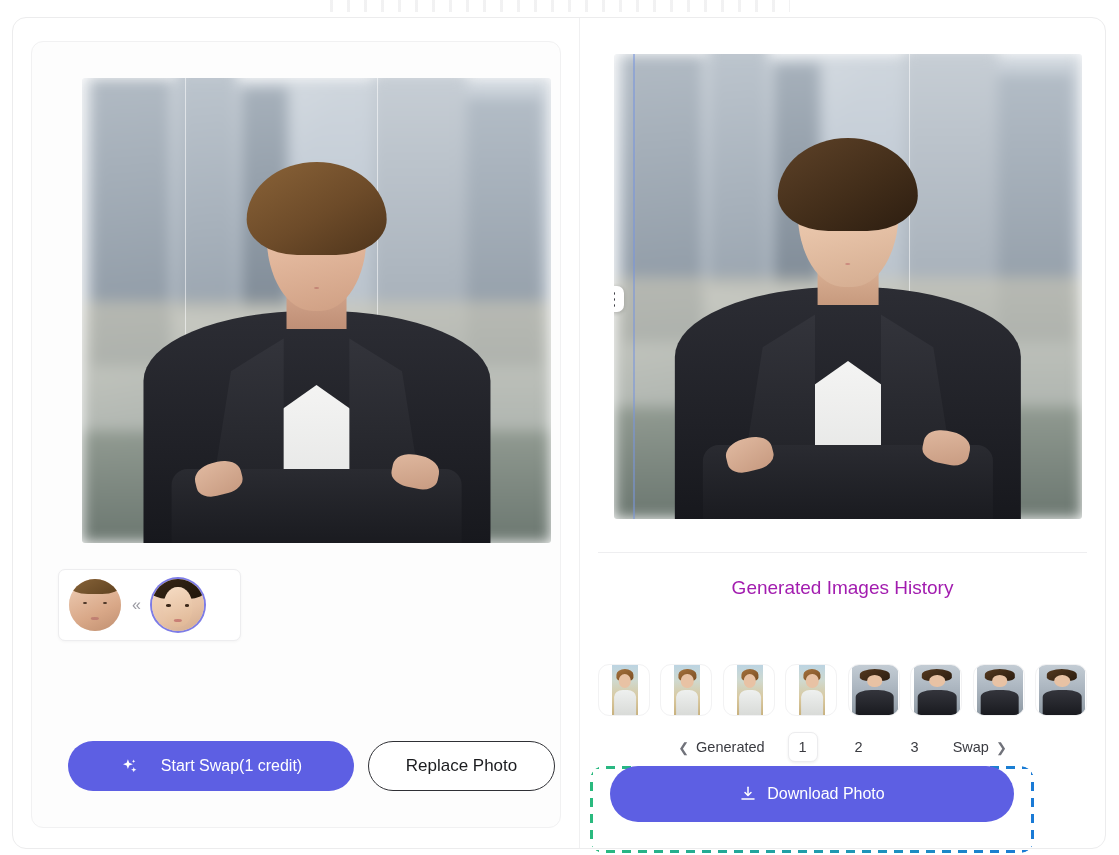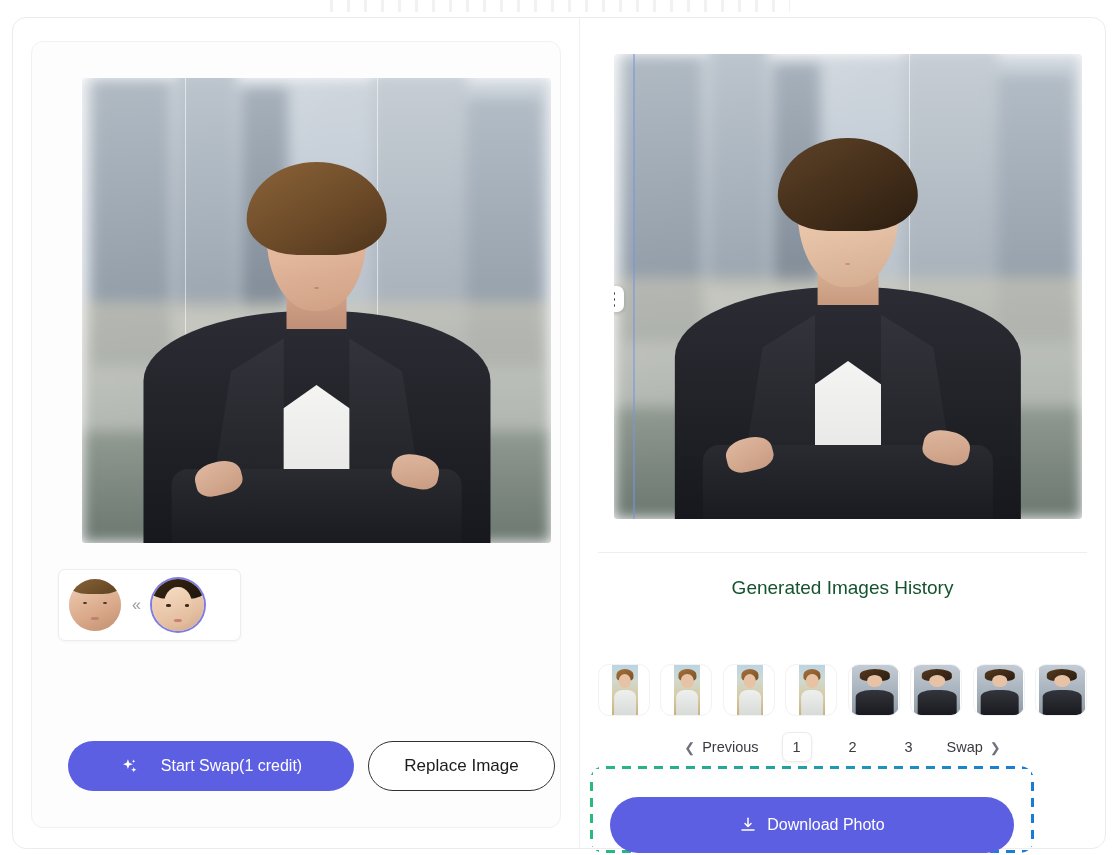--- a/index.html
+++ b/index.html
@@ -196,21 +196,21 @@
     border:1px solid #2f3035;
   }
 
   
   .rp-divider {
     position:absolute; left: 18px; right: 18px; top: 534px;
     height:1px; background:#eeeef0;
   }
   .hist-title {
     position:absolute; left:0; right:0; top: 559px;
-    text-align:center; font-size: 19px; color:#14532d; font-weight: 400;
+    text-align:center; font-size: 19px; color:#a21caf; font-weight: 400;
   }
   .hist-desc {
     position:absolute; left: 18px; right: 18px; top: 594px;
     text-align:center; font-size: 13.5px; color:#3b3c42; line-height: 21px;
   }
   .thumbs {
     position:absolute; left: 18px; right: 18px; top: 646px;
     display:flex; justify-content:space-between; gap:0;
   }
   .thumb {
@@ -259,21 +259,21 @@
       linear-gradient(90deg, #2aba7e 0%, #22a79a 34%, #1d92be 66%, #1a7ad6 100%);
     -webkit-mask:
       repeating-linear-gradient(90deg,#000 0 9px,transparent 9px 16px) top/100% 3px no-repeat,
       repeating-linear-gradient(90deg,#000 0 9px,transparent 9px 16px) bottom/100% 3px no-repeat,
       repeating-linear-gradient(180deg,#000 0 9px,transparent 9px 16px) left/3px 100% no-repeat,
       repeating-linear-gradient(180deg,#000 0 9px,transparent 9px 16px) right/3px 100% no-repeat;
   }
   .dl-box {
     position:absolute; left: 10px; top: 748px;
     width: 444px; height: 87px;
-    display:flex; align-items:flex-end; justify-content:center;
+    display:flex; align-items:flex-start; justify-content:center;
   }
   .btn-download {
     width: 404px; height: 56px; border-radius: 28px;
     background:#5d5fe3; color:#ffffff; font-size: 16px; gap: 10px;
     display:flex; align-items:center; justify-content:center;
     border:none; cursor:pointer; font-family:"Liberation Sans", sans-serif;
   }
 </style>
 </head>
 <body>
@@ -348,21 +348,21 @@
         <button class="btn btn-primary">
           <span style="display:flex">
             <svg width="19" height="19" viewBox="0 0 24 24" fill="#ffffff">
               <path d="M10 2.8 11.6 7.4 16.2 9 11.6 10.6 10 15.2 8.4 10.6 3.8 9 8.4 7.4z"></path>
               <path d="M17.4 12.6 18.3 15.1 20.8 16 18.3 16.9 17.4 19.4 16.5 16.9 14 16 16.5 15.1z"></path>
               <path d="M17.2 3.2 17.8 4.8 19.4 5.4 17.8 6 17.2 7.6 16.6 6 15 5.4 16.6 4.8z"></path>
             </svg>
           </span>
           <span>Start Swap(1 credit)</span>
         </button>
-        <button class="btn btn-outline">Replace Image</button>
+        <button class="btn btn-outline">Replace Photo</button>
       </div>
 
     </div>
   </div>
 
   <div class="right-pane">
 
     <div class="res-image" title="Swapped result portrait of woman in dark blazer in front of city skyline">
       <div class="photo">
         <div class="blurlayer">
@@ -470,21 +470,21 @@
           <div class="tbody" style="background:linear-gradient(180deg,#34353c,#17181d)"></div>
           <div class="thair" style="background:linear-gradient(150deg,#55391f,#2c1d10)"></div>
           <div class="tface" style="top:20%;width:34%;height:22%"></div>
           </div>
       </div>
     </div>
 
     <div class="pager">
       <div class="pg pg-prev">
         <span class="chev">❮</span>
-        <span>Previous</span>
+        <span>Generated</span>
       </div>
       <div class="pg pg-num active">1</div>
       <div class="pg pg-num">2</div>
       <div class="pg pg-num">3</div>
       <div class="pg pg-next">
         <span>Swap</span>
         <span class="chev">❯</span>
       </div>
     </div>
 

